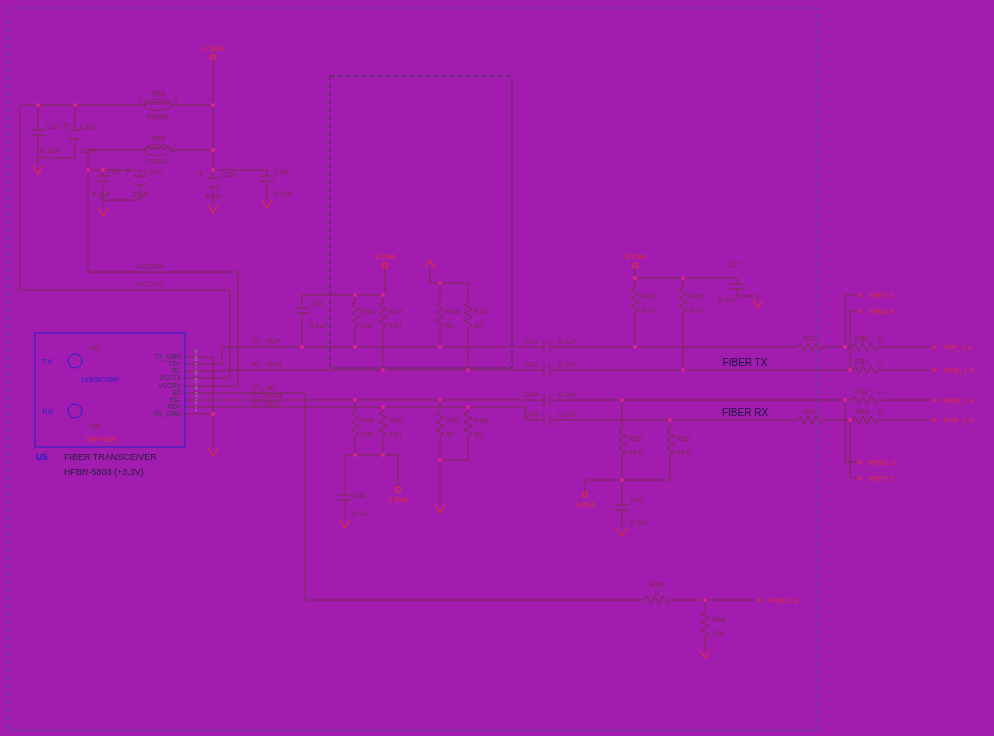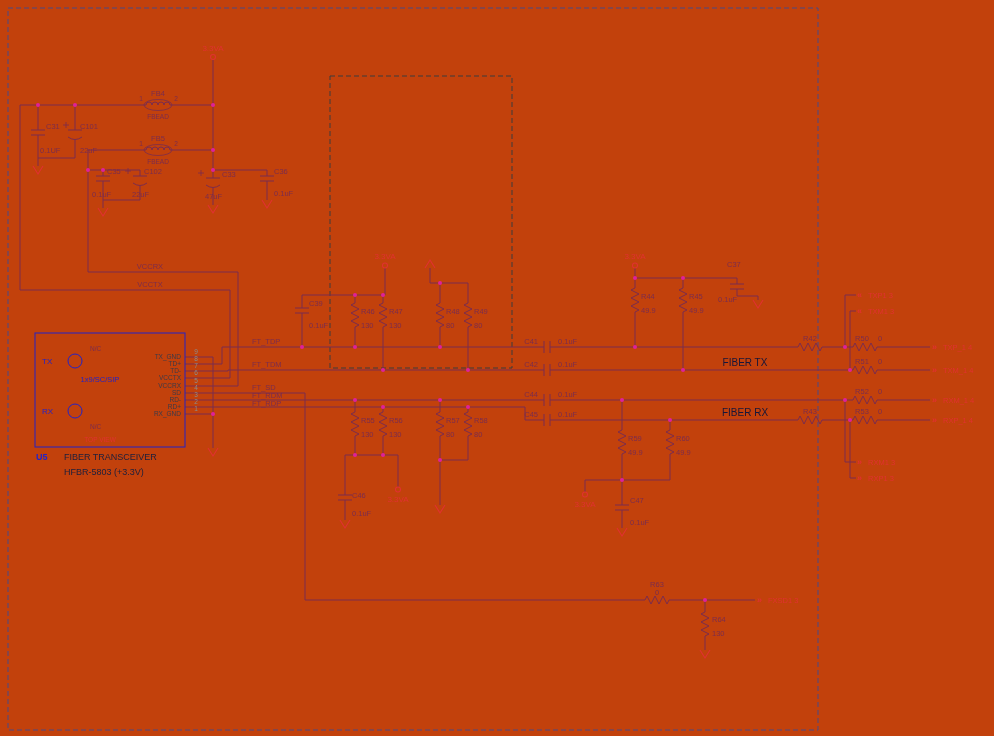--- a/index.html
+++ b/index.html
@@ -1,16 +1,16 @@
 <!DOCTYPE html>
 <html><head>
 <meta charset="utf-8">
 <style>
   html,body{margin:0;padding:0;background:#ffffff;}
-  #page{position:relative;width:994px;height:736px;background:#c2410c;overflow:hidden;}
+  #page{position:relative;width:994px;height:736px;background:#a21caf;overflow:hidden;}
   svg{display:block;}
   text{font-family:"Liberation Sans",sans-serif;fill:#7b2c4e;font-size:7.5px;}
   .w{stroke:#7b2c4e;stroke-width:1;fill:none;}
   .b{stroke:#2323c8;stroke-width:1;fill:none;}
   .r{stroke:#e03131;stroke-width:1.1;fill:none;}
   .dot{fill:#df219a;stroke:none;}
   .tb{fill:#2323c8;}
   .tr{fill:#e03131;}
   .tk{fill:#20203c;}
   .tnum{fill:#8c8c8c;font-size:6.5px;}

